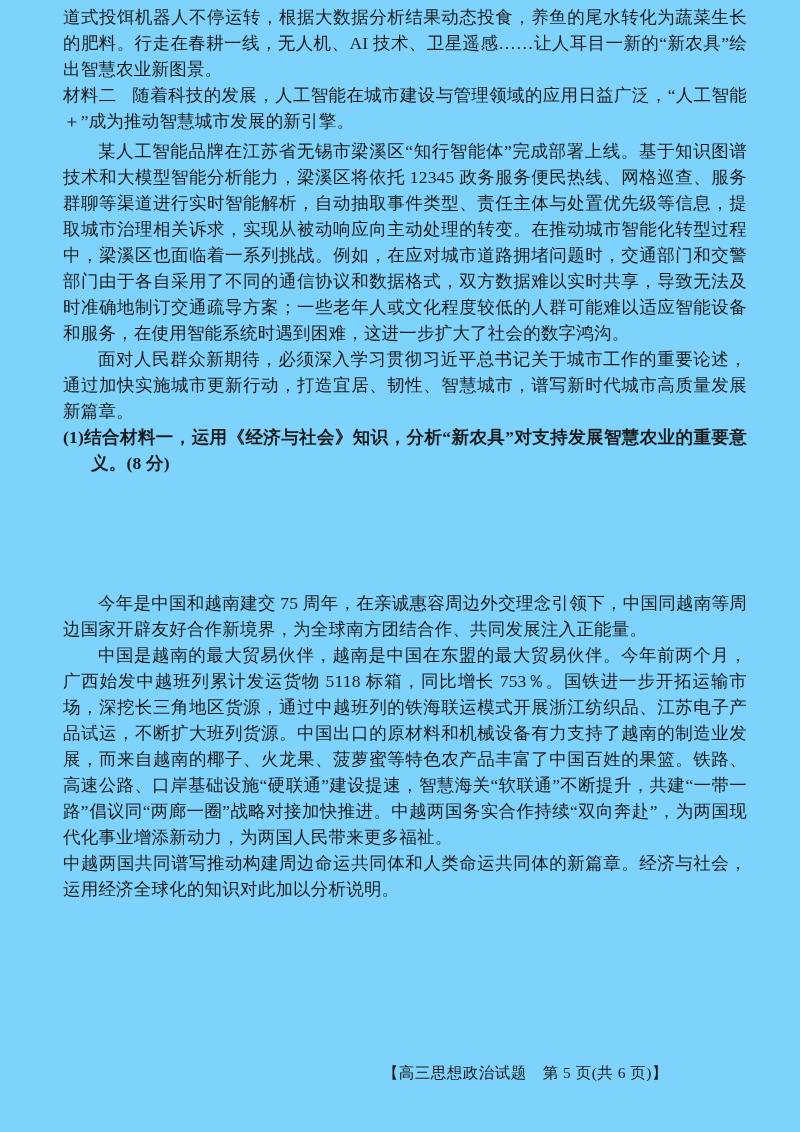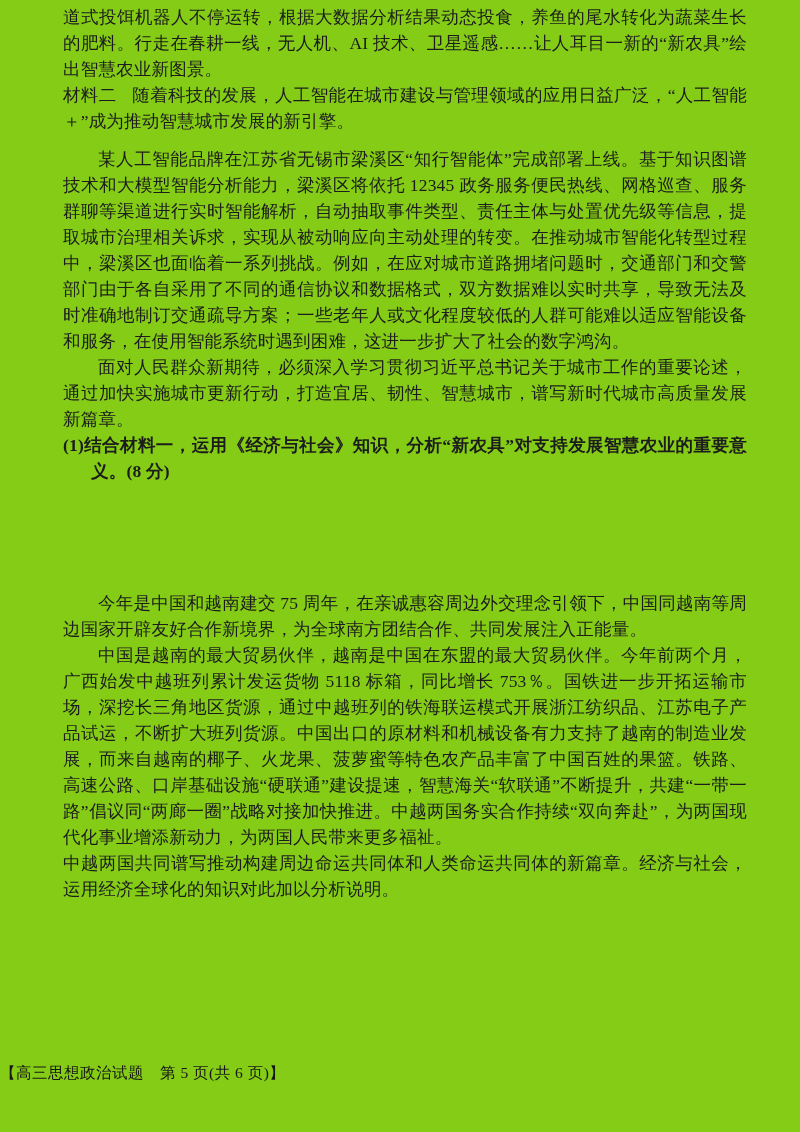--- a/index.html
+++ b/index.html
@@ -4,21 +4,21 @@
 <style>
   html, body {
     margin: 0;
     padding: 0;
     background: #ffffff;
   }
   .page {
     position: relative;
     width: 800px;
     height: 1132px;
-    background: #84cc16;
+    background: #7dd3fc;
     color: #1c1c1c;
     font-family: "Liberation Serif", "DejaVu Serif", serif;
     overflow: hidden;
   }
   .content {
     position: absolute;
     left: 63px;
     width: 684px;
     font-size: 17.5px;
     line-height: 26px;
@@ -37,27 +37,27 @@
   
   .hang {
     padding-left: 28px;
     text-indent: -28px;
     font-weight: bold;
   }
   
   .q-header {
     text-indent: -20px;
   }
-  .para-gap { margin-top: 12px; }
+  .para-gap { margin-top: 4px; }
   .footer {
     position: absolute;
     top: 1063px;
     left: 0;
     width: 668px;
-    text-align: left;
+    text-align: right;
     font-size: 15.5px;
     letter-spacing: 0.5px;
     color: #161616;
     font-family: "Liberation Serif", "DejaVu Serif", serif;
   }
 </style>
 </head>
 <body>
 
 <div class="page">

